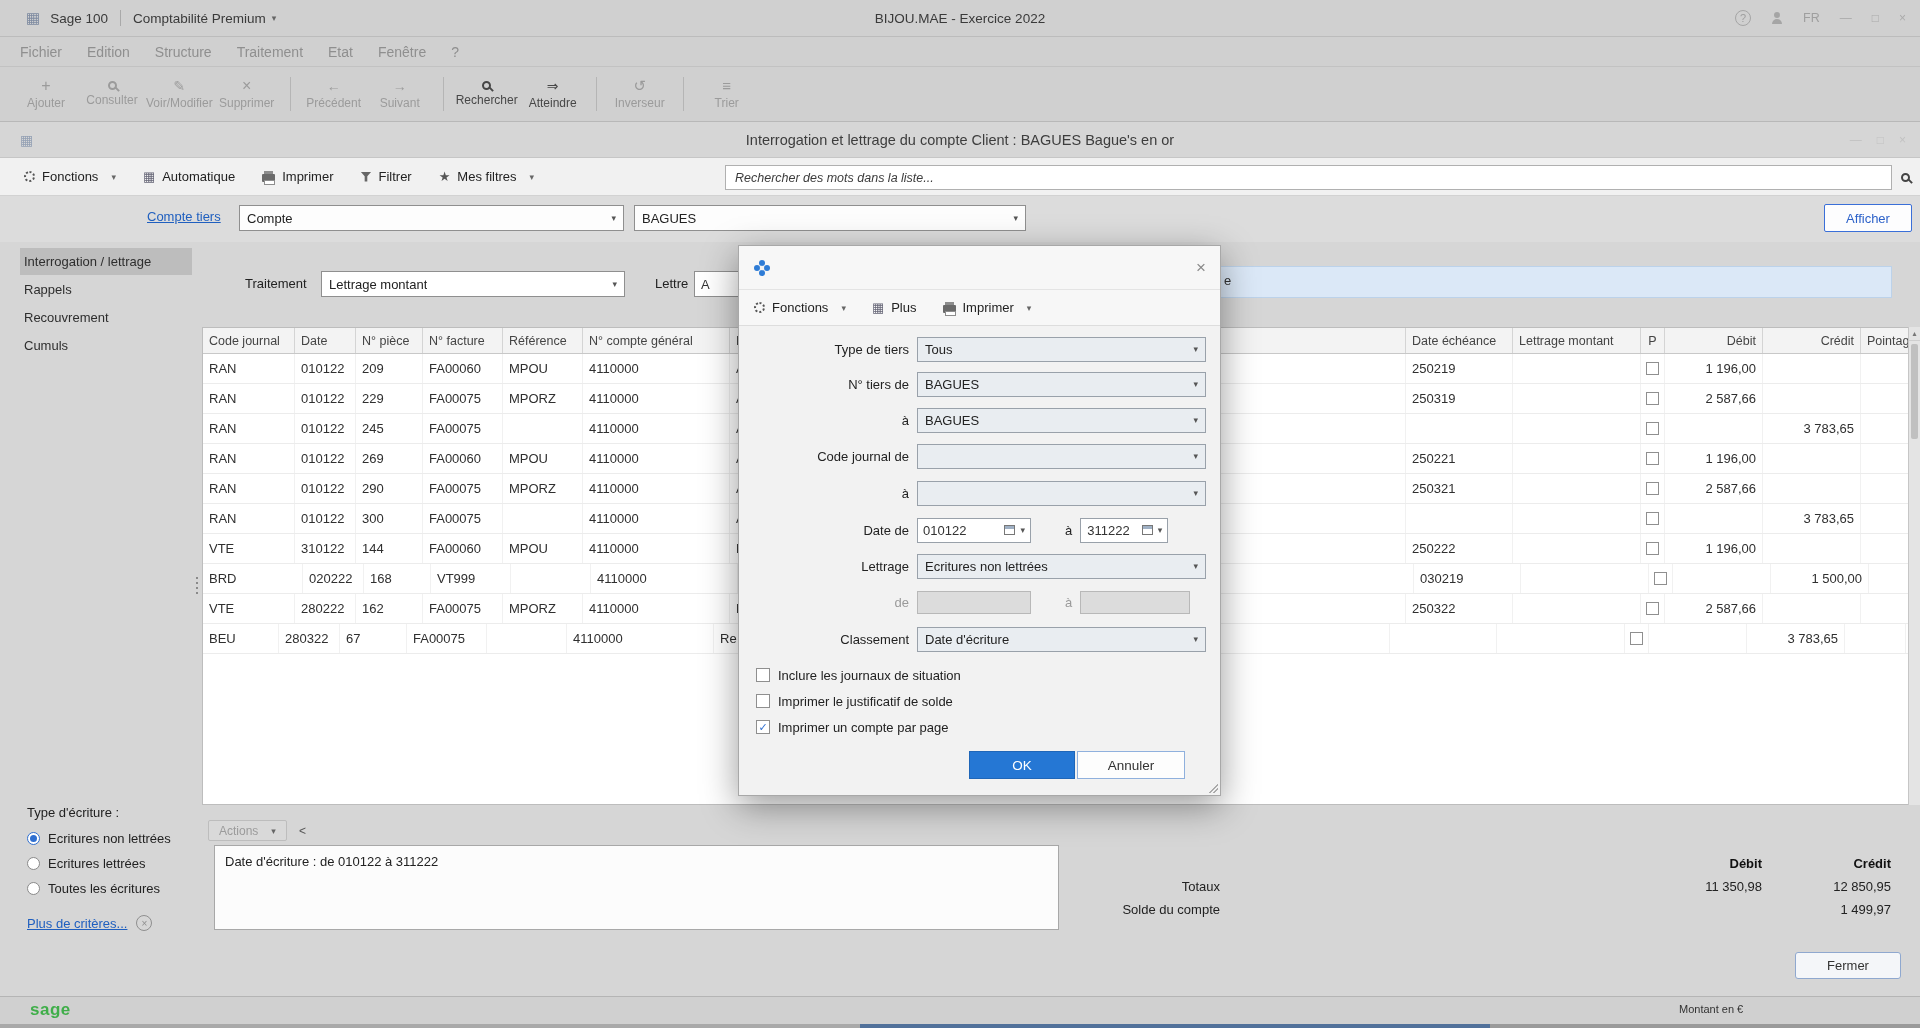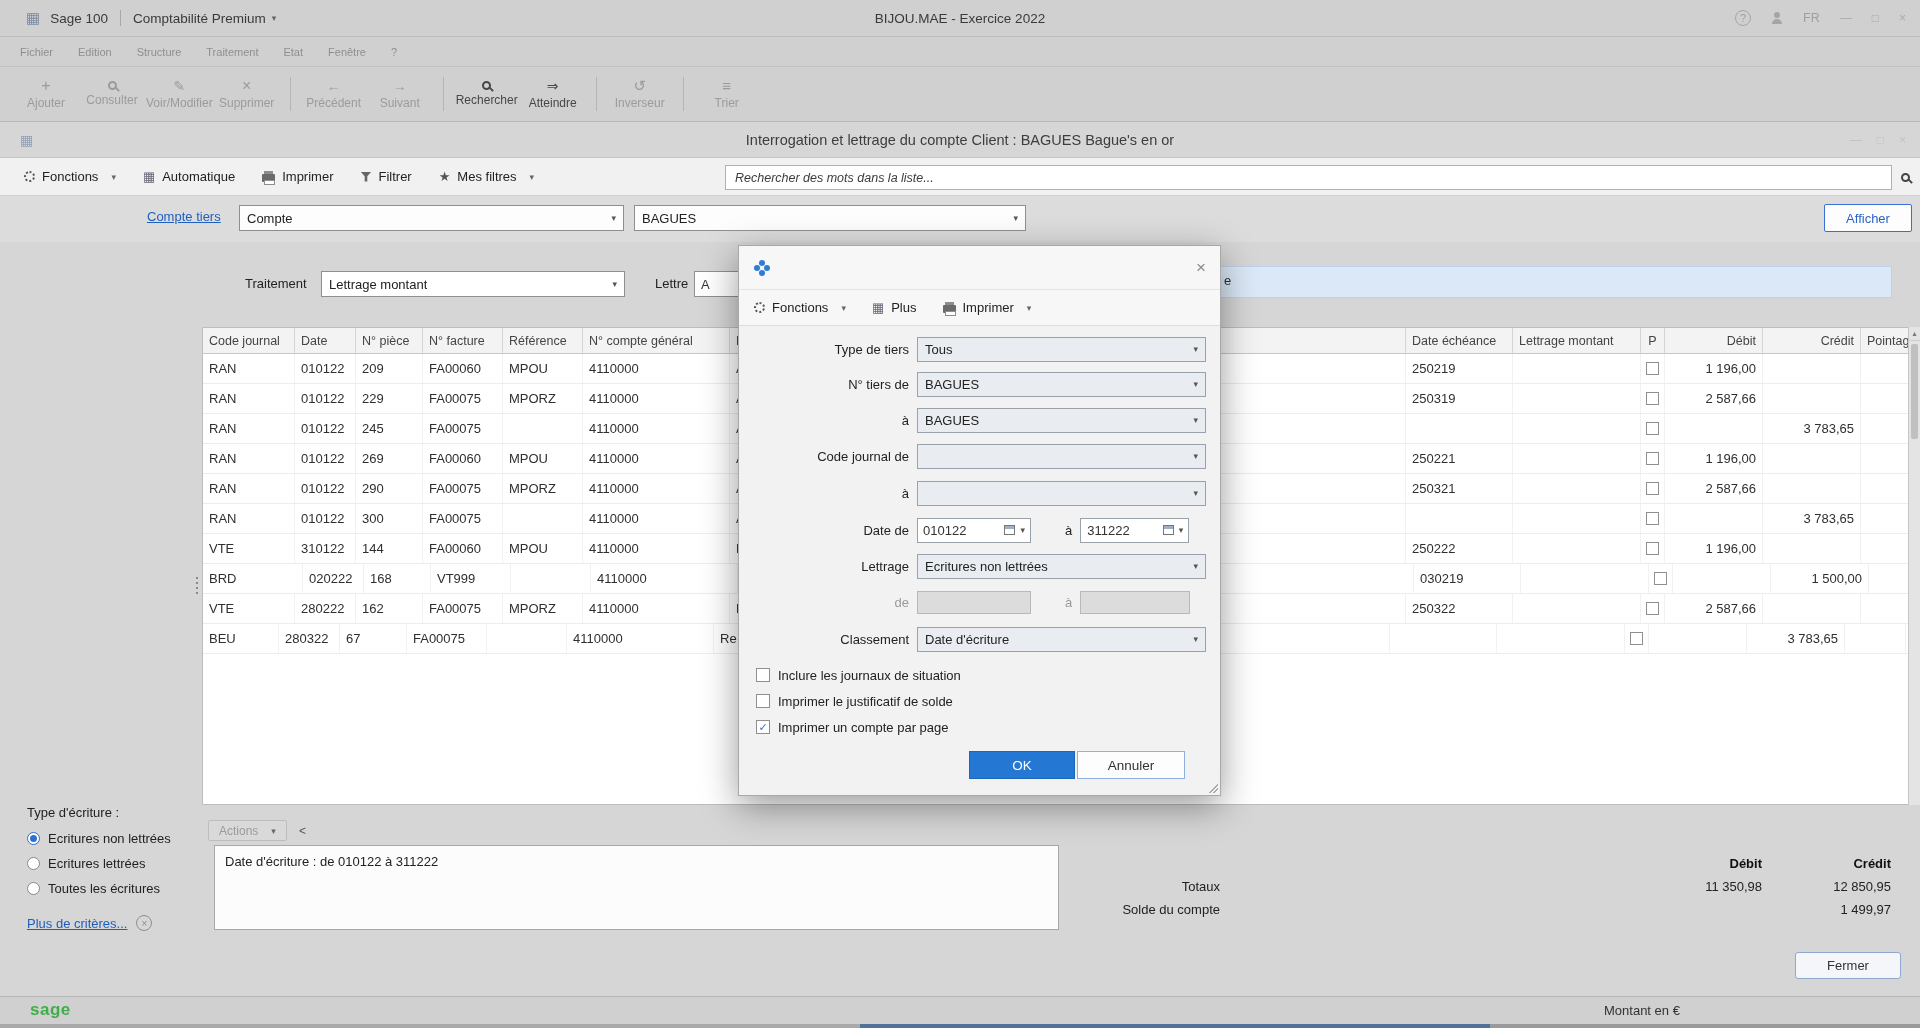--- a/index.html
+++ b/index.html
@@ -16,21 +16,21 @@
   .tb-center{position:absolute;left:0;right:0;text-align:center;font-size:13.5px;color:#3a3a3a;pointer-events:none}
   .tb-right{margin-left:auto;display:flex;align-items:center;gap:20px;color:#9f9f9f;z-index:1;font-size:12.5px}
   .circ-help{width:16px;height:16px;border:1px solid #a5a5a5;border-radius:50%;font-size:11px;display:flex;align-items:center;justify-content:center}
   .ico-person{width:12px;height:12px;position:relative;display:inline-block}
   .ico-person::before{content:"";position:absolute;top:0;left:3px;width:6px;height:6px;border-radius:50%;background:#a5a5a5}
   .ico-person::after{content:"";position:absolute;bottom:0;left:1px;width:10px;height:5px;border-radius:5px 5px 0 0;background:#a5a5a5}
   .wc{font-size:12px;color:#ababab}
 
   
   .menubar{position:absolute;left:0;top:37px;width:100%;height:30px;background:#d0d0d0;display:flex;align-items:center;gap:25px;padding:0 20px;border-bottom:1px solid #c2c2c2}
-  .menu-item{color:#8f8f8f;font-size:11px}
+  .menu-item{color:#8f8f8f;font-size:14px}
 
   
   .toolbar{position:absolute;left:0;top:67px;width:100%;height:55px;background:#d0d0d0;border-bottom:1px solid #b8b8b8;display:flex;align-items:center;padding:0 14px;gap:2px}
   .tbtn{display:flex;flex-direction:column;align-items:center;justify-content:center;min-width:64px;height:48px;color:#9b9b9b;gap:3px}
   .tbtn.on{color:#474747}
   .tico{height:15px;display:flex;align-items:center;justify-content:center;font-size:14px;line-height:1}
   .tlbl{font-size:12px;white-space:nowrap}
   .tsep{width:1px;height:34px;background:#b5b5b5;margin:0 9px}
   .ic-plus::before{content:"+";font-size:16px}
   .ic-pencil::before{content:"✎"}
@@ -127,21 +127,21 @@
   .note-box{position:absolute;left:214px;top:845px;width:845px;height:85px;background:#fcfcfc;border:1px solid #a8a8a8;padding:8px 10px;font-size:13px;color:#222}
   .totals{position:absolute;left:1060px;top:852px;width:831px}
   .totals-row{display:grid;grid-template-columns:160px 542px 129px;height:23px;align-items:center}
   .tot-label,.tot-val{text-align:right;color:#222;white-space:nowrap}
   .tot-head{font-weight:bold;color:#111}
   .fermer-btn{position:absolute;left:1795px;top:952px;width:106px;height:27px;background:#f4f6f9;border:1px solid #8fa8cf;border-radius:3px;display:flex;align-items:center;justify-content:center;color:#333;font-size:13px}
 
   
   .statusbar{position:absolute;left:0;top:996px;width:100%;height:28px;background:#d0d0d0;border-top:1px solid #b5b5b5}
   .brand{position:absolute;left:30px;top:3px;color:#3fae49;font-weight:bold;font-size:17px;letter-spacing:.5px}
-  .status-right{position:absolute;left:1604px;top:6px;color:#333;font-size:13px}
+  .status-right{position:absolute;left:1679px;top:6px;color:#333;font-size:11px}
   .sliver{position:absolute;top:1024px;height:4px}
   .sliver.a{left:0;width:860px;background:#a9a9a9}
   .sliver.b{left:860px;width:630px;background:#51719a}
   .sliver.c{left:1490px;width:430px;background:#9a9a9a}
 
   
   .dialog{position:absolute;left:738px;top:245px;width:483px;height:551px;background:#f2f2f2;border:1px solid #a8a8a8;box-shadow:0 10px 34px rgba(0,0,0,.4);z-index:50}
   .dlg-head{position:relative;height:44px;background:#f7f7f7;display:flex;align-items:center;border-bottom:1px solid #e4e4e4}
   .dlg-ico{margin-left:14px;display:flex}
   .dlg-title{position:absolute;left:0;right:0;text-align:center;font-size:15px;color:#2f2f2f;pointer-events:none}
@@ -290,20 +290,26 @@
       <span class="cval">Compte</span>
       <span class="carr">▾</span>
     </div>
     <div class="combo acct-combo2">
       <span class="cval">BAGUES</span>
       <span class="carr">▾</span>
     </div>
     <div class="afficher-btn">Afficher</div>
   </div>
 
+  <div class="sidebar">
+      <div class="side-item sel">Interrogation / lettrage</div>
+      <div class="side-item">Rappels</div>
+      <div class="side-item">Recouvrement</div>
+      <div class="side-item">Cumuls</div>
+    </div>
   <div class="splitter"></div>
 
   <span class="trait-label">Traitement</span>
   <div class="combo trait-combo">
     <span class="cval">Lettrage montant</span>
     <span class="carr">▾</span>
   </div>
   <span class="lettre-label">Lettre</span>
   <div class="lettre-input">
     <span>A</span>
@@ -636,21 +642,21 @@
           </div>
         </div>
         <div class="dlg-row" style="top: 271px;">
           <span class="dlg-label">Date de</span>
           <div class="date-input" style="width: 114px;">
             <span class="dval">010122</span>
             <span class="ico-cal"></span>
             <span class="carr">▾</span>
           </div>
           <span class="mid-label">à</span>
-          <div class="date-input" style="width: 109px; padding-left: 6px;">
+          <div class="date-input" style="width: 88px; padding-left: 6px;">
             <span class="dval">311222</span>
             <span class="ico-cal"></span>
             <span class="carr">▾</span>
           </div>
         </div>
         <div class="dlg-row" style="top: 307px;">
           <span class="dlg-label">Lettrage</span>
           <div class="combo dlg-combo">
             <span class="cval">Ecritures non lettrées</span>
             <span class="carr">▾</span>

